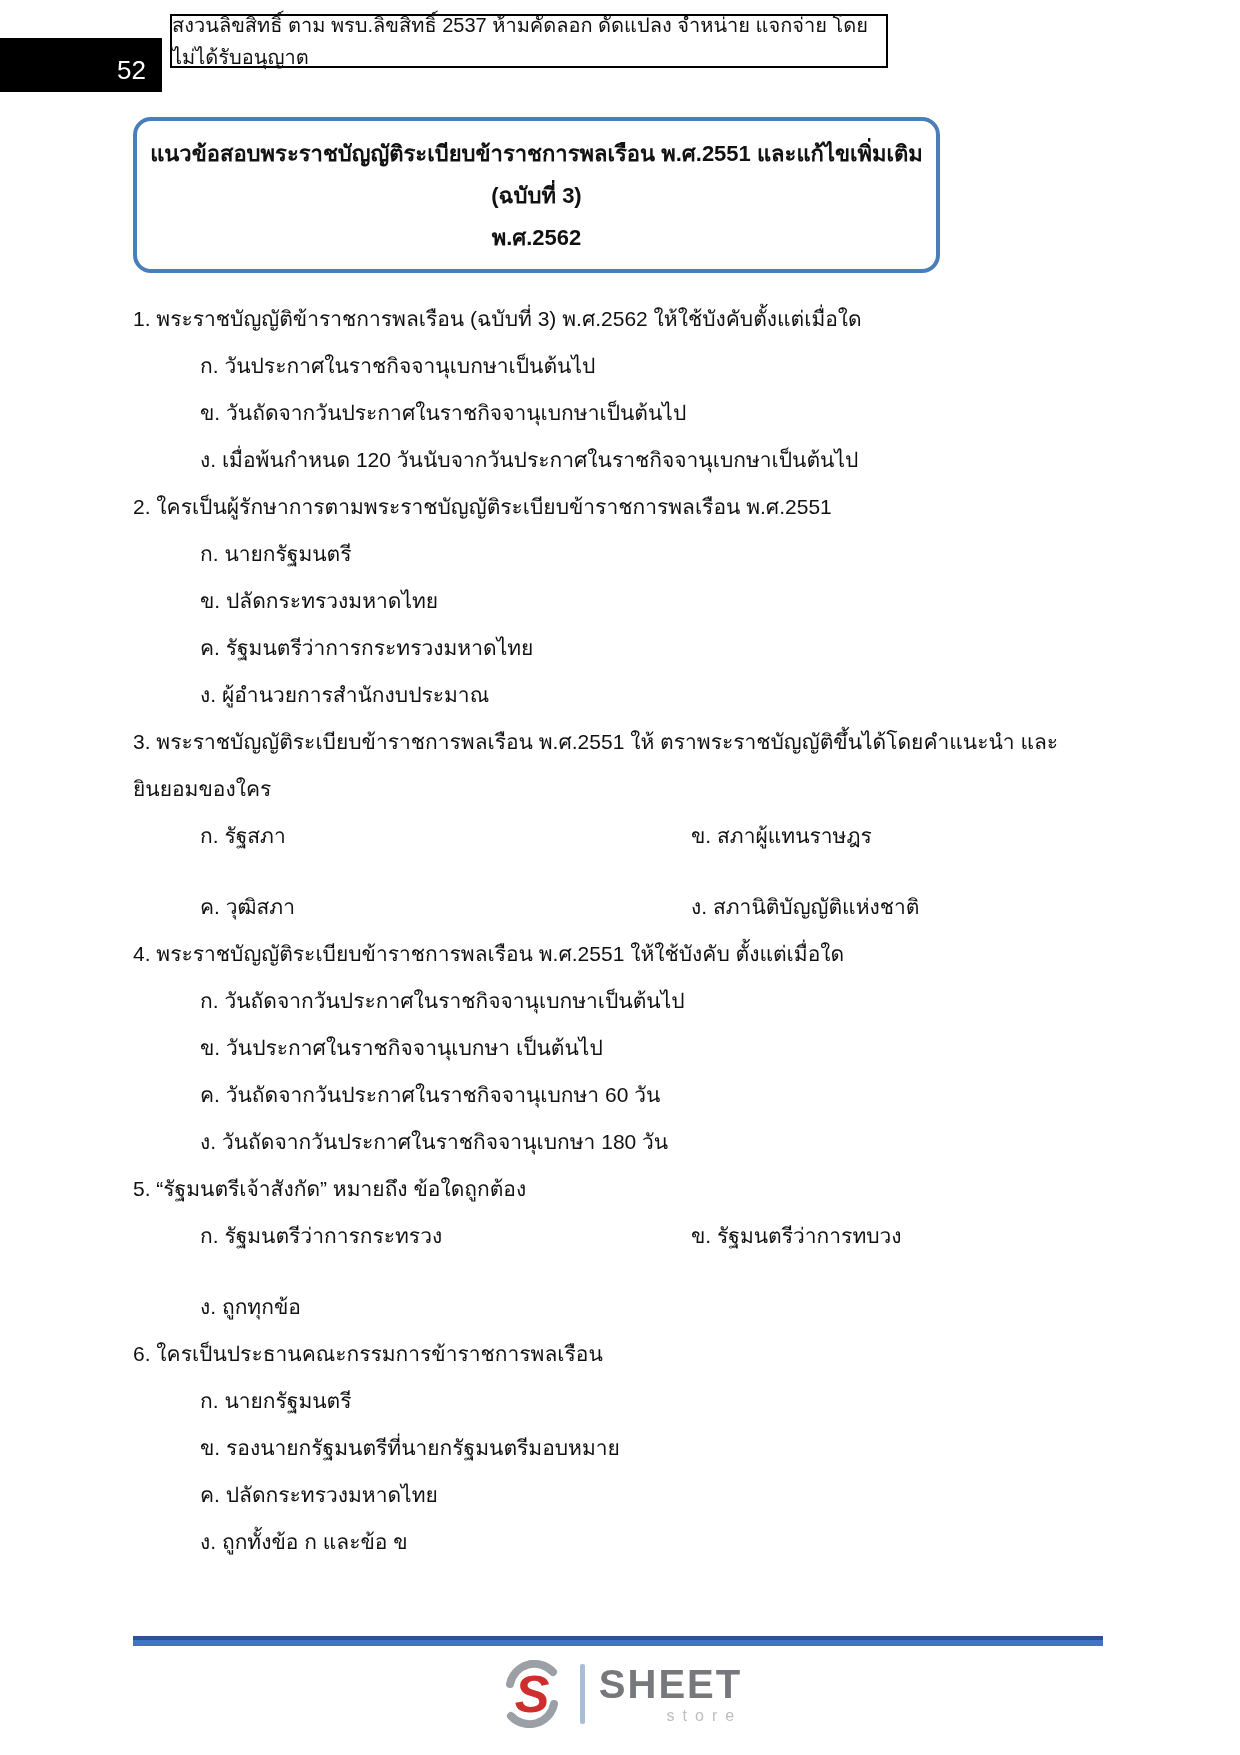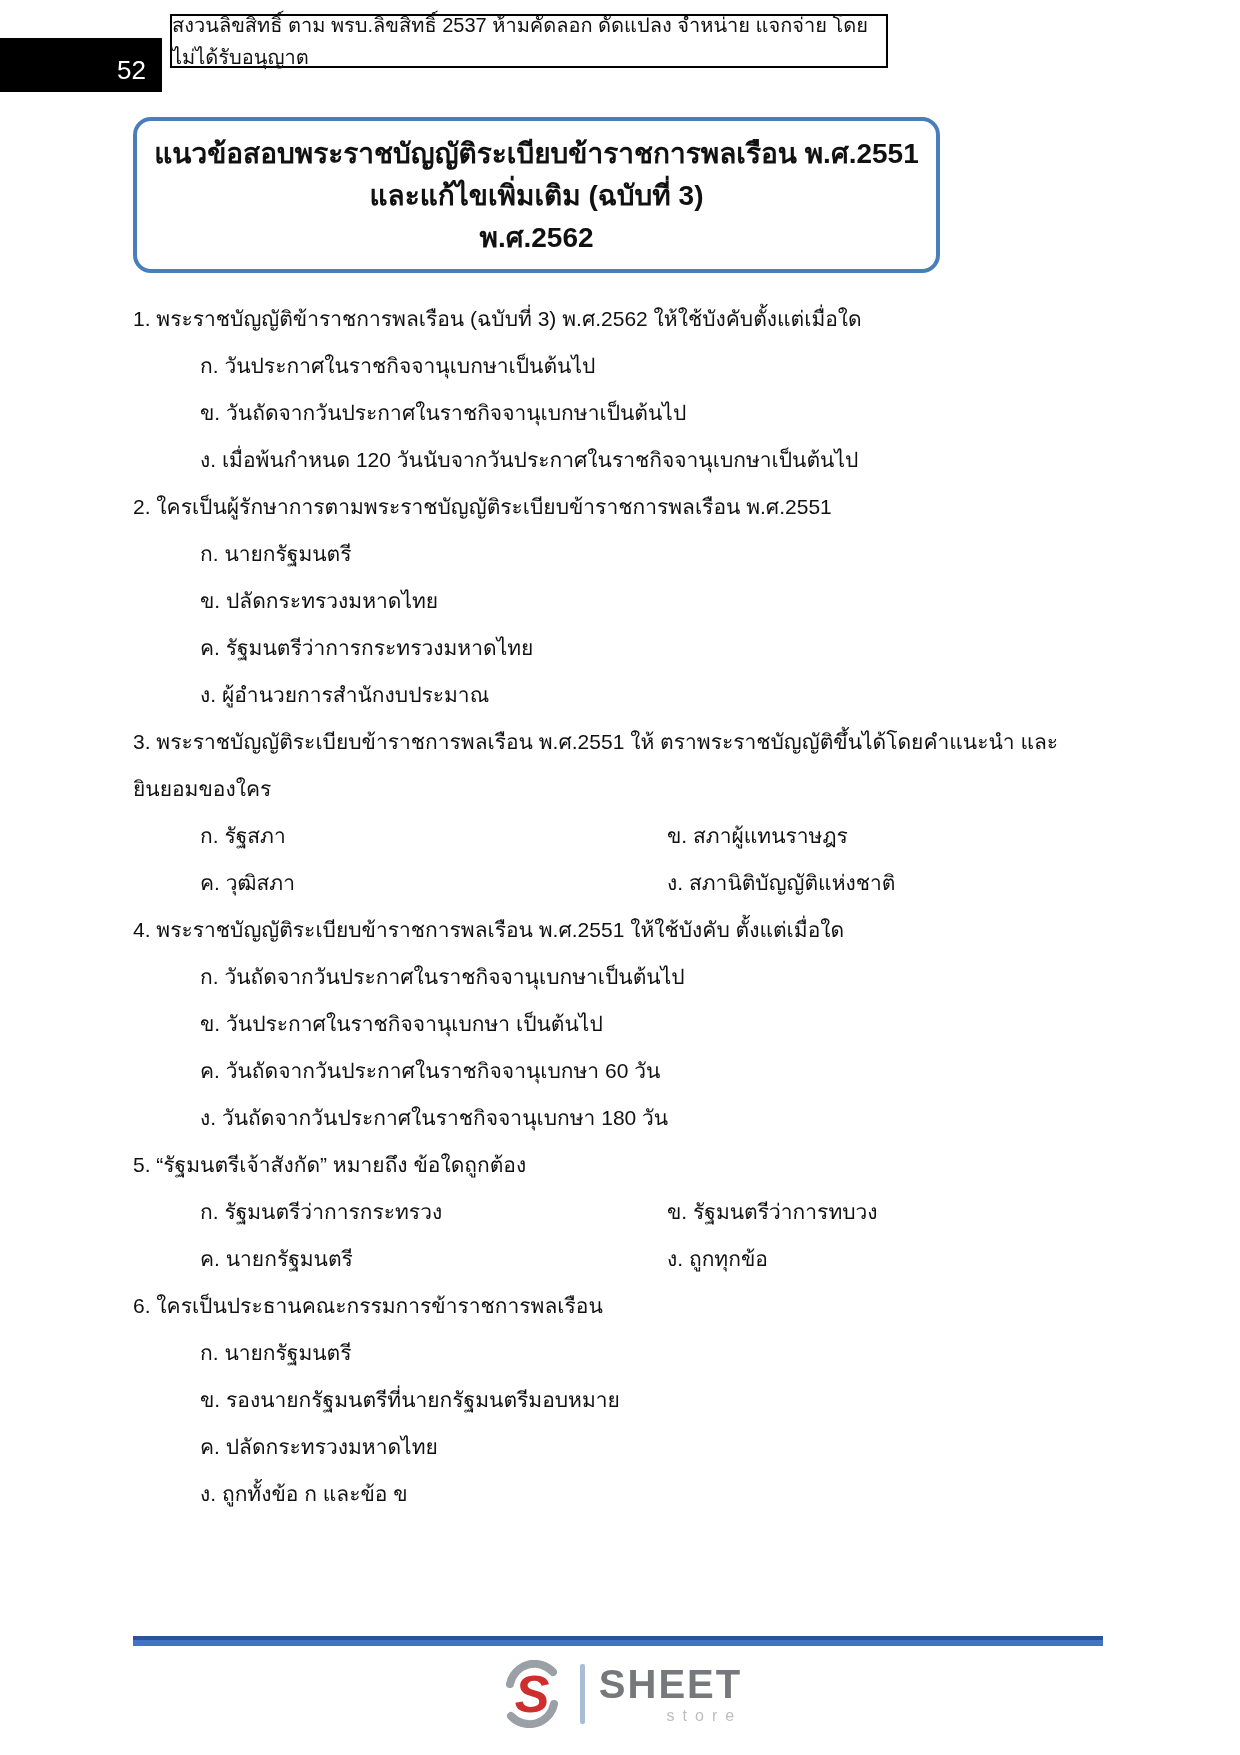--- a/index.html
+++ b/index.html
@@ -37,38 +37,38 @@
   
   .title-box {
     margin:117px 0 0 133px;
     width:807px;
     border:4px solid #4a7ebb;
     border-radius:18px;
     box-sizing:border-box;
     padding:12px 0 10px;
     text-align:center;
     font-weight:bold;
-    font-size:28px;
+    font-size:22px;
     background:#fff;
   }
   .title-line { line-height:42px; }
 
   
   .questions { margin:22px 0 0 133px; width:985px; }
   .q-text {
     font-weight:normal;
     font-size:21px;
     line-height:47px;
   }
   .choice {
     font-size:21px;
     line-height:47px;
     padding-left:67px;
   }
-  .choices.grid { display:grid; grid-template-columns:467px auto; }
+  .choices.grid { display:grid; grid-template-columns:467px auto;gap:24px; }
 
   
   .footer-rule {
     position:absolute; left:133px; top:1636px;
     width:970px; height:6px;
     background:#4472c4;
     border-top:4px solid #2e5395;
   }
   .footer-logo {
     position:absolute; left:0; top:1660px; width:1240px;
@@ -143,21 +143,20 @@
           <div class="choice">ข. วันประกาศในราชกิจจานุเบกษา เป็นต้นไป</div>
           <div class="choice">ค. วันถัดจากวันประกาศในราชกิจจานุเบกษา 60 วัน</div>
           <div class="choice">ง. วันถัดจากวันประกาศในราชกิจจานุเบกษา 180 วัน</div>
         </div>
       </div>
       <div class="question">
         <div class="q-text">5. “รัฐมนตรีเจ้าสังกัด” หมายถึง ข้อใดถูกต้อง</div>
         <div class="choices grid">
           <div class="choice">ก. รัฐมนตรีว่าการกระทรวง</div>
           <div class="choice">ข. รัฐมนตรีว่าการทบวง</div>
-          <div class="choice">ค. นายกรัฐมนตรี</div>
           <div class="choice">ง. ถูกทุกข้อ</div>
         </div>
       </div>
       <div class="question">
         <div class="q-text">6. ใครเป็นประธานคณะกรรมการข้าราชการพลเรือน</div>
         <div class="choices">
           <div class="choice">ก. นายกรัฐมนตรี</div>
           <div class="choice">ข. รองนายกรัฐมนตรีที่นายกรัฐมนตรีมอบหมาย</div>
           <div class="choice">ค. ปลัดกระทรวงมหาดไทย</div>
           <div class="choice">ง. ถูกทั้งข้อ ก และข้อ ข</div>

